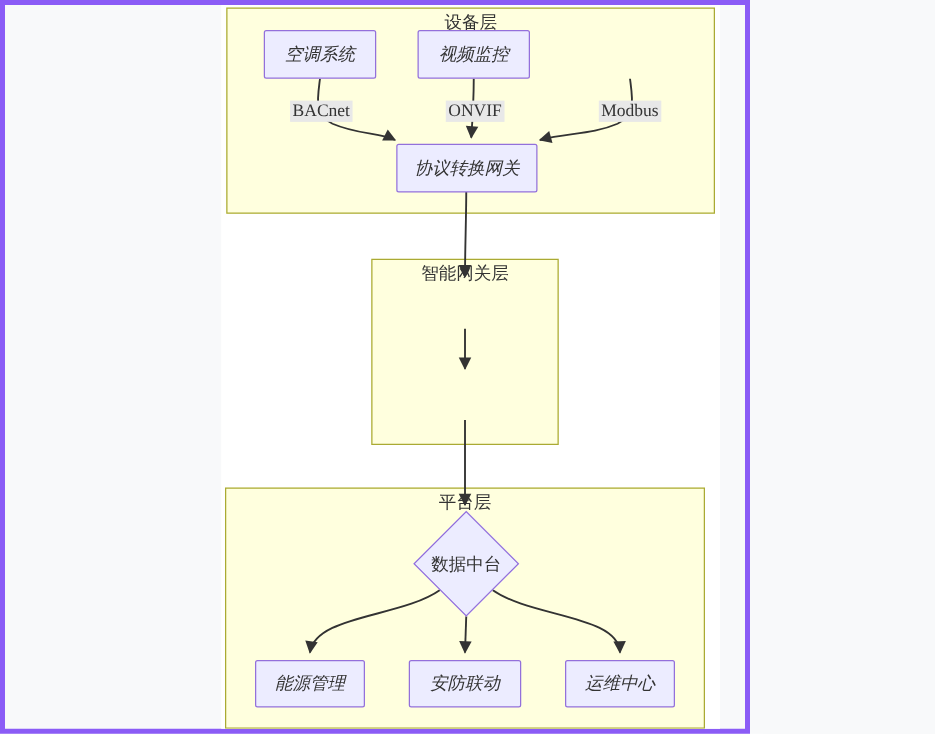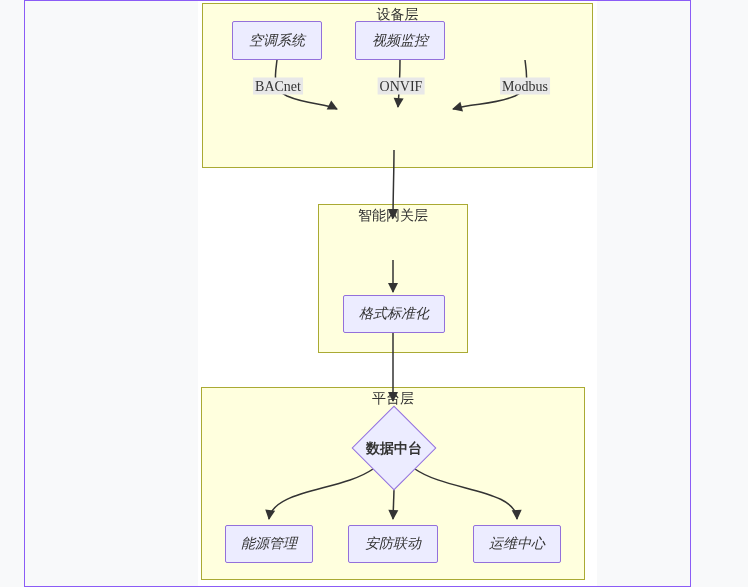--- a/index.html
+++ b/index.html
@@ -4,22 +4,22 @@
 <style>
   :root{
     --page-bg:#f8f9fa; --surface:#ffffff;
     --cluster-fill:#ffffde; --cluster-border:#aaaa33;
     --node-fill:#ececff; --node-border:#9370db;
     --edge-color:#333333; --edge-label-bg:#e8e8e8; --text-color:#333333;
   }
   html,body{margin:0;padding:0;}
   body{background:var(--page-bg);font-family:"Liberation Sans",sans-serif;}
   .canvas{
-    position:relative;width:667px;height:587px;overflow:hidden;
-    background:var(--page-bg);box-sizing:border-box;border:1px solid #8b5cf6;margin-left:24px;
+    position:relative;width:600px;height:587px;overflow:hidden;
+    background:var(--page-bg);box-sizing:border-box;border:4px solid #8b5cf6;
   }
   .surface{position:absolute;left:173px;top:0;width:399px;height:587px;background:var(--surface);}
   .cluster{
     position:absolute;background:var(--cluster-fill);
     border:1px solid var(--cluster-border);box-sizing:border-box;z-index:1;
   }
   .cluster-title{
     position:absolute;top:2px;left:0;width:100%;text-align:center;
     font-size:14px;color:var(--text-color);
   }
@@ -31,21 +31,21 @@
     border:1px solid var(--node-border);border-radius:2px;box-sizing:border-box;
     display:flex;align-items:center;justify-content:center;
     font-size:14px;color:var(--text-color);z-index:3;font-style:italic;
   }
   .diamond{
     position:absolute;background:var(--node-fill);
     border:1px solid var(--node-border);box-sizing:border-box;
     transform:rotate(45deg);z-index:3;
   }
   .diamond-label{
-    position:absolute;text-align:center;font-size:14px;color:var(--text-color);z-index:4;font-weight:bold;
+    position:absolute;text-align:center;font-size:14px;color:var(--text-color);z-index:4;
   }
   .edge-label{
     position:absolute;transform:translate(-50%,-50%);
     background:var(--edge-label-bg);padding:0 2px;line-height:17px;
     font-size:14px;color:var(--text-color);z-index:4;white-space:nowrap;font-family:Liberation Serif, serif;
   }
 </style>
 </head>
 <body>
 
@@ -77,22 +77,22 @@
     <path class="edge" marker-end="url(#arrow)" d="M369,149 C369,170 368,196 368,217"></path>
     <path class="edge" marker-end="url(#arrow)" d="M368,259 L368,291"></path>
     <path class="edge" marker-end="url(#arrow)" d="M368,332 L368,400"></path>
     <path class="edge" marker-end="url(#arrow)" d="M348,468 C317,490 248,488 244,518"></path>
     <path class="edge" marker-end="url(#arrow)" d="M369,489 L368,518"></path>
     <path class="edge" marker-end="url(#arrow)" d="M390,468 C421,490 491,488 492,518"></path>
   </svg>
 
   <div class="node" style="left:207px;top:20px;width:90px;height:39px">空调系统</div>
   <div class="node" style="left:330px;top:20px;width:90px;height:39px">视频监控</div>
+  <div class="node" style="left:313px;top:111px;width:113px;height:39px">协议转换网关</div>
 
-  <div class="node" style="left:318px;top:294px;width:102px;height:38px">格式标准化</div>
 
   <div class="diamond" style="left:339px;top:417px;width:60px;height:60px"></div>
   <div class="diamond-label" style="left:327px;top:439px;width:84px">数据中台</div>
 
   <div class="node" style="left:200px;top:524px;width:88px;height:38px">能源管理</div>
   <div class="node" style="left:323px;top:524px;width:90px;height:38px">安防联动</div>
   <div class="node" style="left:448px;top:524px;width:88px;height:38px">运维中心</div>
 
   <div class="edge-label" style="left:253px;top:85px">BACnet</div>
   <div class="edge-label" style="left:376px;top:85px">ONVIF</div>

